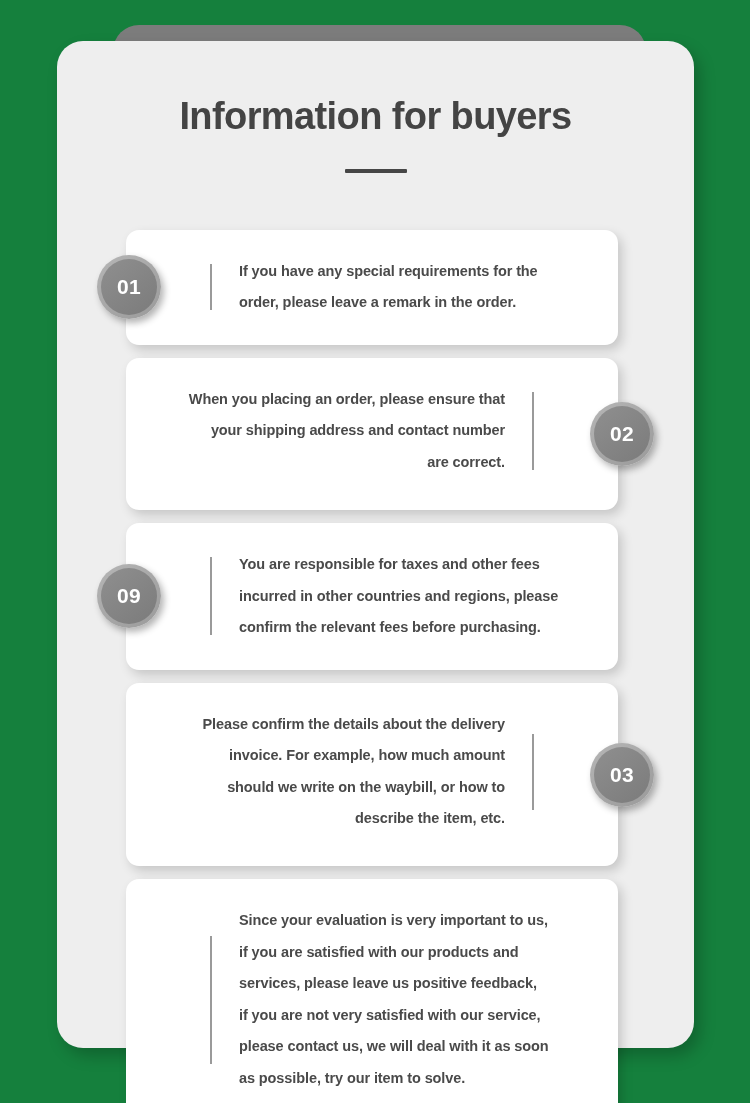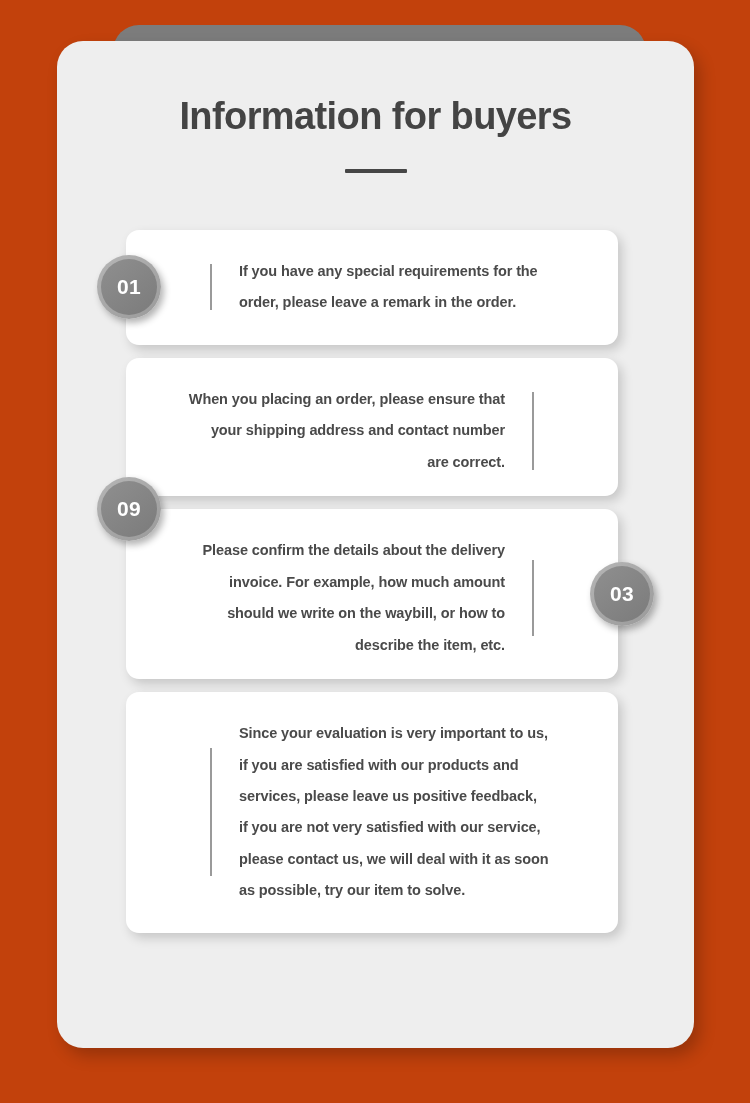--- a/index.html
+++ b/index.html
@@ -15,21 +15,21 @@
     font-family: "Liberation Sans", sans-serif;
     overflow: hidden;
   }
 
   
   #stage {
     position: absolute;
     left: 0; top: 0;
     width: 750px;
     height: 1103px;
-    background: #c2410c;
+    background: #15803d;
   }
 
   
   .back-tab {
     position: absolute;
     left: 113px;
     top: 25px;
     width: 533px;
     height: 70px;
     background: #7c7c7c;
@@ -97,21 +97,21 @@
     align-items: center;
   }
 
   
   .card-row.left .card {
     padding: 26px 26px 26px 84px;
     justify-content: flex-start;
   }
   
   .card-row.right .card {
-    padding: 26px 84px 18px 26px;
+    padding: 26px 84px 32px 26px;
     justify-content: flex-end;
   }
 
   .divider {
     width: 2px;
     background: #9a9a9a;
     align-self: center;
     flex: 0 0 auto;
   }
   .card-row.left .divider { margin-right: 27px; }
@@ -196,23 +196,32 @@
         </div>
       </div>
 
       <div class="card-row right">
         <div class="card">
           <div class="card-text">When you placing an order, please ensure that
 your shipping address and contact number
 are correct.</div>
           <div class="divider h3"></div>
         </div>
+        <div class="badge">
+          <span class="badge-num">02</span>
+        </div>
       </div>
 
       <div class="card-row left">
+        <div class="card">
+          <div class="divider h3"></div>
+          <div class="card-text">You are responsible for taxes and other fees
+incurred in other countries and regions, please
+confirm the relevant fees before purchasing.</div>
+        </div>
         <div class="badge">
           <span class="badge-num">09</span>
         </div>
       </div>
 
       <div class="card-row right">
         <div class="card">
           <div class="card-text">Please confirm the details about the delivery
 invoice. For example, how much amount
 should we write on the waybill, or how to

